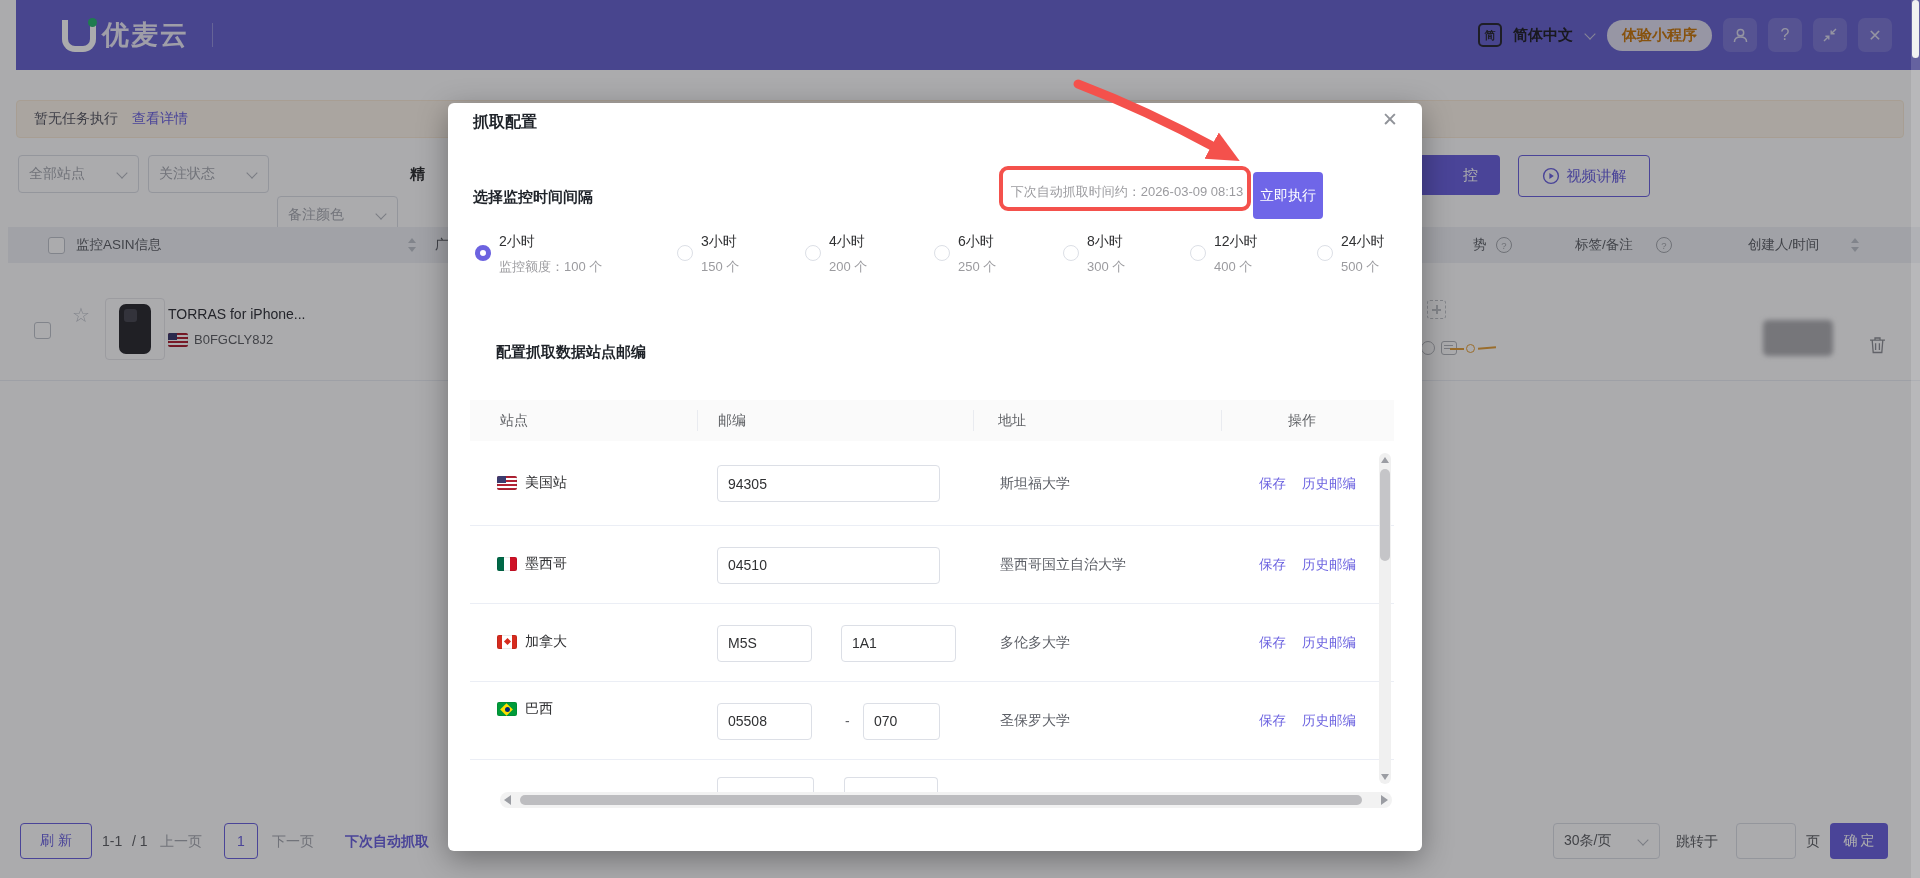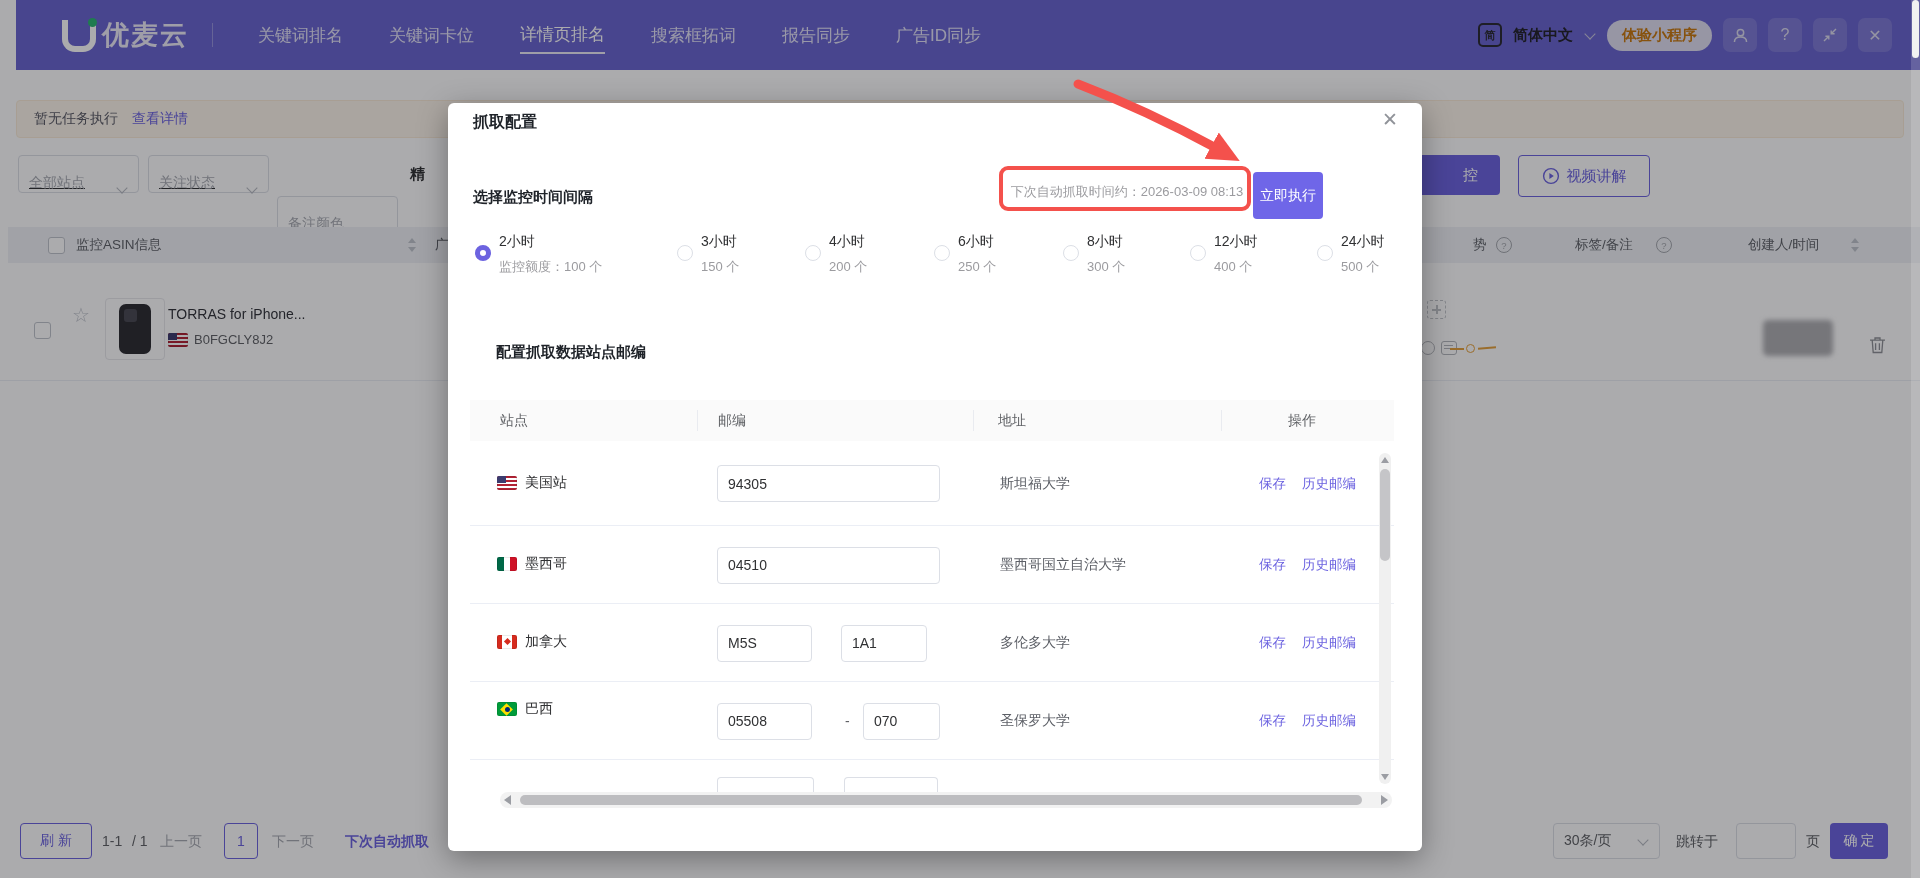--- a/index.html
+++ b/index.html
@@ -19,21 +19,21 @@
   .lang-badge{width:20px;height:20px;border:2px solid #2A2A33;border-radius:5px;color:#2A2A33;font-size:11px;font-weight:bold;display:flex;align-items:center;justify-content:center;}
   .lang-text{font-size:15px;font-weight:bold;color:#222229;}
   .caret{display:inline-block;width:7px;height:7px;border-right:1.6px solid #C9C8DE;border-bottom:1.6px solid #C9C8DE;transform:rotate(45deg);margin:-3px 2px 0 2px;}
   .pill{background:rgba(241,241,246,.88);border-radius:16px;padding:6px 15px;font-size:15px;font-weight:bold;color:#C8790F;}
   .hbtn{width:34px;height:34px;border-radius:7px;background:rgba(255,255,255,.14);display:flex;align-items:center;justify-content:center;color:#DDDCEF;font-size:16px;cursor:pointer;}
 
   
   .notice{position:absolute;left:16px;top:100px;width:1886px;height:36px;background:#FDF6EC;border:1px solid #FAECD8;border-radius:4px;display:flex;align-items:center;}
   .notice-text{margin-left:17px;font-size:14px;color:#5C5C66;}
   .notice-link{margin-left:14px;font-size:14px;color:#6C63E0;cursor:pointer;}
-  .filter-dd{position:absolute;top:155px;width:121px;height:38px;border:1px solid #DCDFE6;border-radius:4px;background:#fff;display:flex;align-items:flex-end;justify-content:space-between;padding:0 10px;box-sizing:border-box;text-decoration:underline;}
+  .filter-dd{position:absolute;top:155px;width:121px;height:38px;border:1px solid #DCDFE6;border-radius:4px;background:#fff;display:flex;align-items:center;justify-content:space-between;padding:0 10px;box-sizing:border-box;}
   .filter-dd span{font-size:14px;color:#A8ABB2;}
   .filter-dd .caret{border-color:#B6B9C0;}
   .partial-label{position:absolute;left:410px;top:165px;font-size:15px;font-weight:bold;color:#303133;}
   .monitor-btn{position:absolute;left:1398px;top:155px;width:102px;height:40px;background:#6C63E0;border-radius:4px;color:#fff;font-size:15px;display:flex;align-items:center;justify-content:flex-end;padding-right:22px;box-sizing:border-box;}
   .video-btn{position:absolute;left:1518px;top:155px;width:130px;height:40px;border:1px solid #6C63E0;border-radius:4px;background:#fff;color:#6C63E0;font-size:15px;display:flex;align-items:center;justify-content:center;gap:7px;cursor:pointer;}
 
   
   .tbl-head{position:absolute;left:8px;top:227px;width:1920px;height:36px;background:#F0F2F6;}
   .th-text{position:absolute;top:9px;font-size:13.5px;color:#5F6268;}
   .checkbox{position:absolute;width:15px;height:15px;border:1px solid #C0C4CC;border-radius:3px;background:#fff;}
@@ -130,28 +130,20 @@
 </head>
 <body>
 
 <div class="stage">
 
   <div class="hdr">
     <div class="logo-u"></div>
     <div class="logo-dot"></div>
     <div class="logo-text">优麦云</div>
     <div class="hdr-divider"></div>
-    <div class="nav" id="nav-container">
-        <div class="nav-item">关键词排名</div>
-        <div class="nav-item">关键词卡位</div>
-        <div class="nav-item active">详情页排名</div>
-        <div class="nav-item">搜索框拓词</div>
-        <div class="nav-item">报告同步</div>
-        <div class="nav-item">广告ID同步</div>
-      </div>
     <div class="hdr-right">
       <span class="lang-badge">简</span>
       <span class="lang-text">简体中文</span>
       <span class="caret"></span>
       <span class="pill">体验小程序</span>
       <span class="hbtn">
         <svg width="17" height="17" viewBox="0 0 16 16">
             <circle cx="8" cy="5.3" r="3" stroke="#DDDCEF" stroke-width="1.4" fill="none"></circle>
             <path d="M2.3 14c0-3.1 2.6-4.6 5.7-4.6s5.7 1.5 5.7 4.6" stroke="#DDDCEF" stroke-width="1.4" fill="none"></path>
           </svg>
@@ -337,21 +329,21 @@
             <span class="zt-addr" style="top: 30px;">墨西哥国立自治大学</span>
             <span class="zt-link" style="left: 789px; top: 30px;">保存</span>
             <span class="zt-link" style="left: 832px; top: 30px;">历史邮编</span>
           </div>
           <div class="zt-row" style="top: 204px; height: 78px;">
             <span class="zt-site" style="top: 29px;">
               <span class="flag flag-ca"></span>
               <span>加拿大</span>
             </span>
             <input class="zip-input" readonly="" value="M5S" style="left: 247px; top: 20.5px; width: 95px;">
-            <input class="zip-input" readonly="" value="1A1" style="top: 20.5px; left: 371px; width: 86px;">
+            <input class="zip-input" readonly="" value="1A1" style="top: 20.5px; left: 371px; width: 115px;">
             <span class="zt-addr" style="top: 30px;">多伦多大学</span>
             <span class="zt-link" style="left: 789px; top: 30px;">保存</span>
             <span class="zt-link" style="left: 832px; top: 30px;">历史邮编</span>
           </div>
           <div class="zt-row" style="top: 282px; height: 78px;">
             <span class="zt-site" style="top: 18px;">
               <span class="flag flag-br"></span>
               <span>巴西</span>
             </span>
             <input class="zip-input" readonly="" value="05508" style="left: 247px; top: 20.5px; width: 95px;">

